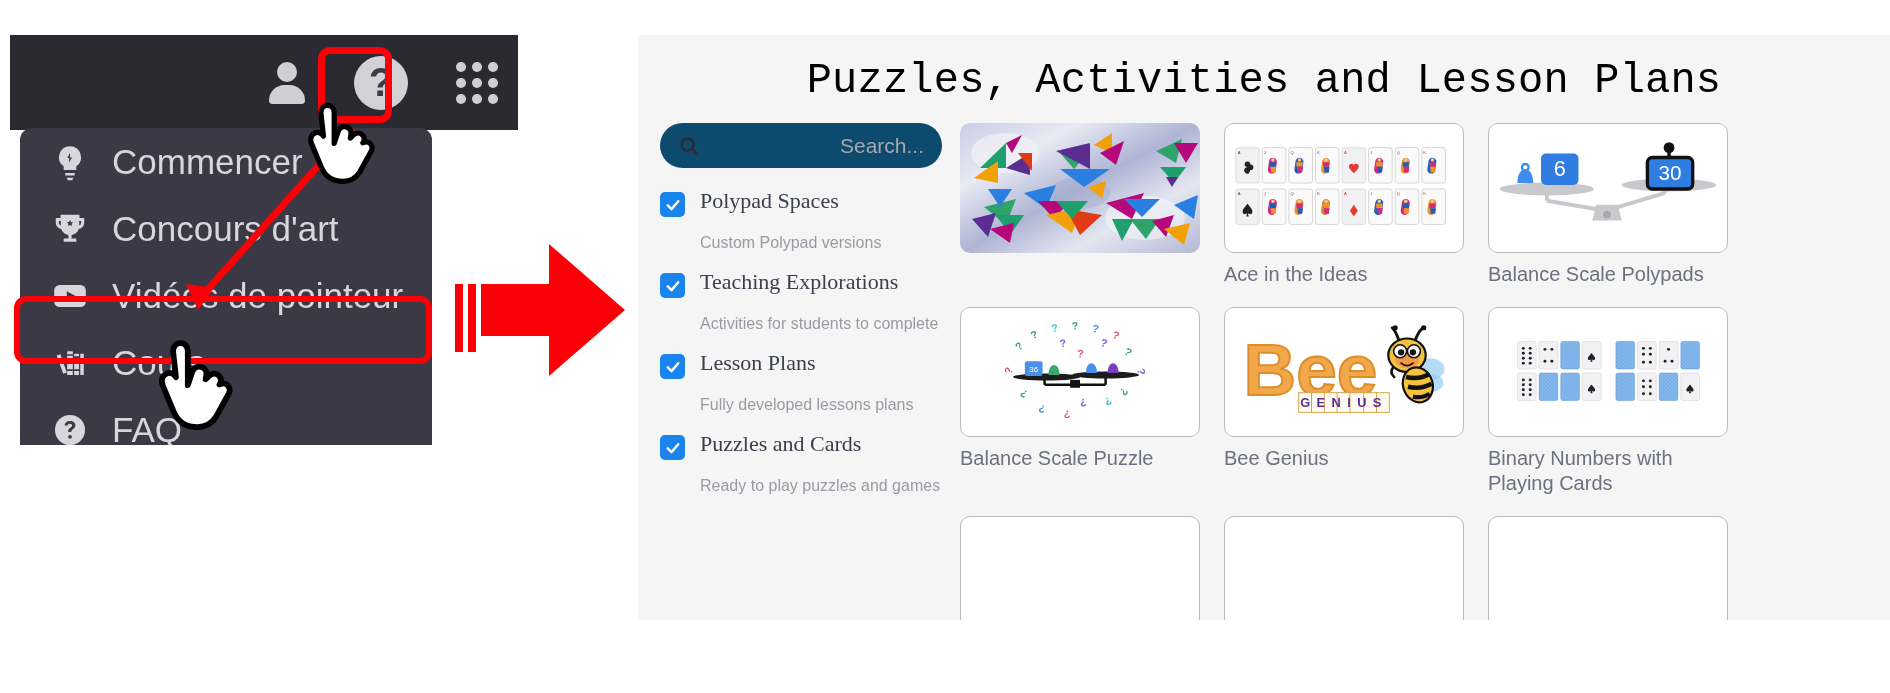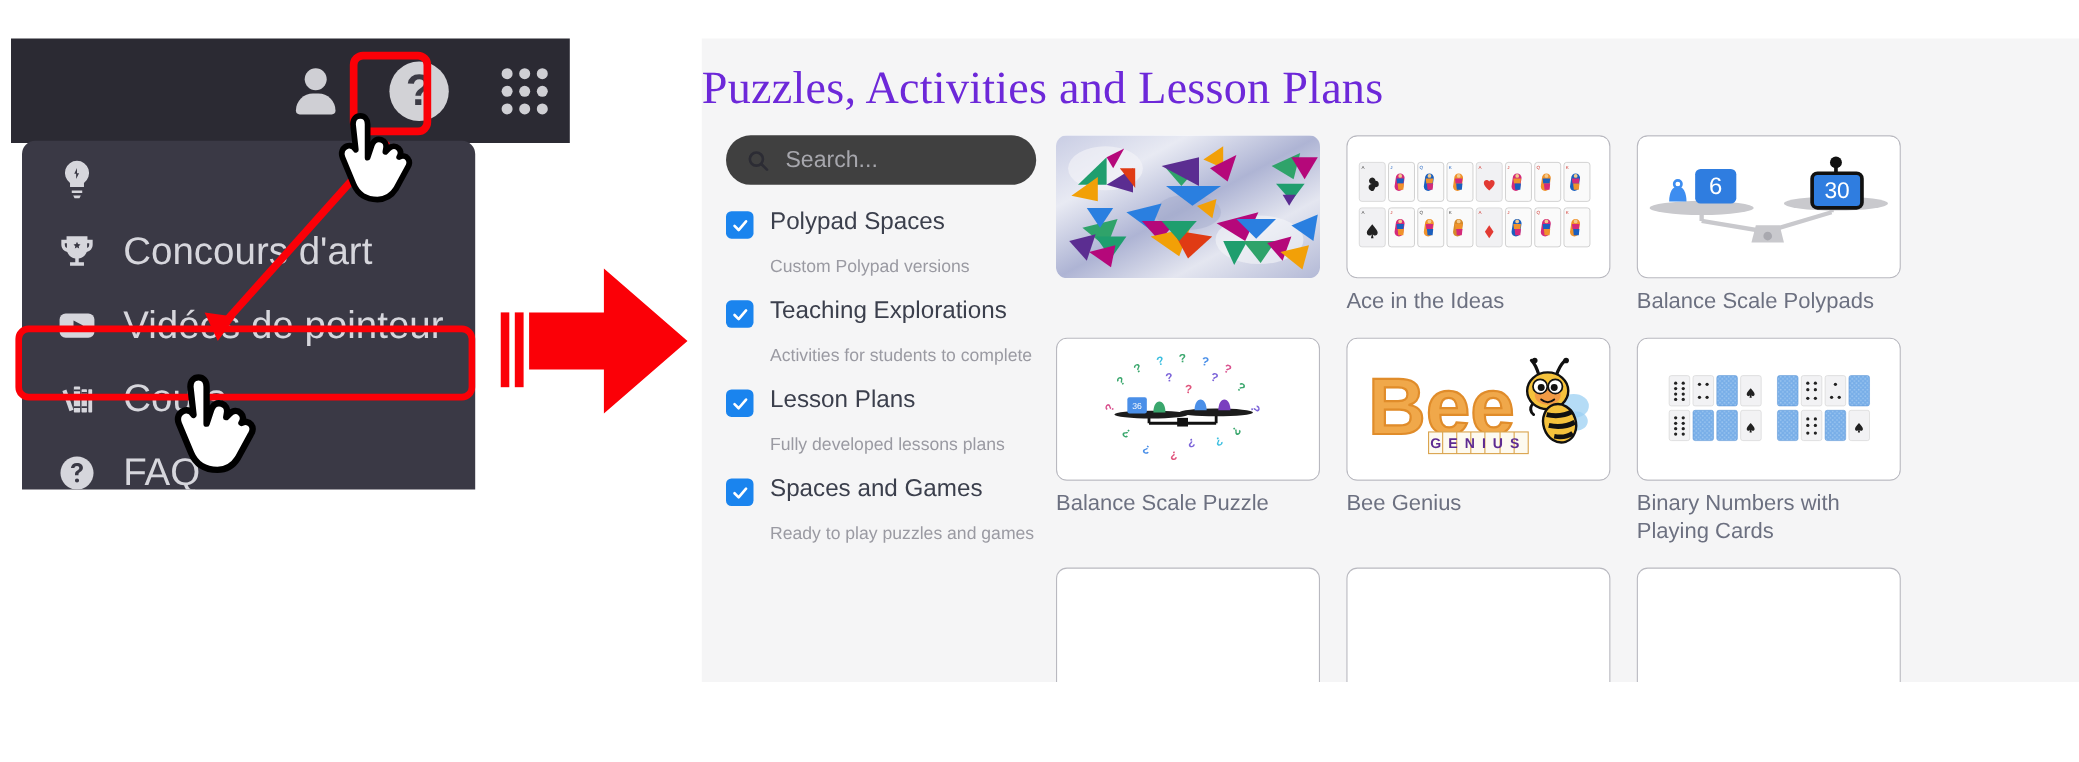--- a/index.html
+++ b/index.html
@@ -89,45 +89,45 @@
   .big-arrow { position: absolute; left: 455px; top: 232px; width: 210px; height: 155px; z-index: 4; }
 
   
   .panel {
     position: absolute; left: 638px; top: 35px;
     width: 1252px; height: 585px;
     background: #f5f5f6;
     overflow: hidden;
   }
   .panel-title {
-    text-align: left; padding-top: 22px;
-    font-family: Liberation Serif, serif;
-    font-size: 42px; color: #6d28d9; letter-spacing: .2px;
+    text-align: center; padding-top: 22px;
+    font-family: Liberation Mono, monospace;
+    font-size: 42px; color: #000000; letter-spacing: .2px;
   }
   .panel-body { display: flex; padding: 18px 0 0 0; }
 
   .filters { width: 320px; flex: 0 0 320px; padding-left: 22px; }
   .search-box {
     display: flex; align-items: center; gap: 14px;
-    height: 45px; background: #404040; border-radius: 24px;
-    padding: 0 18px; width: 282px;
+    height: 45px; background: #0c4a6e; border-radius: 24px;
+    padding: 0 18px; width: 282px; justify-content: space-between;
   }
   .search-box .sicon { width: 22px; height: 22px; flex: 0 0 22px; }
   .search-box .sicon svg { width: 22px; height: 22px; stroke: #2c2c34; fill: none; stroke-width: 2.6; }
   .search-box .splaceholder { color: #a7a7ad; font-size: 21px; }
 
   .filter-list { margin-top: 20px; }
   .filter-item { display: flex; gap: 15px; margin-bottom: 15px; }
   .cbx {
     width: 25px; height: 25px; flex: 0 0 25px; margin-top: 4px;
     background: #1a84ee; border-radius: 5px;
     display: flex; align-items: center; justify-content: center;
   }
   .cbx svg { width: 18px; height: 18px; stroke: #fff; fill: none; stroke-width: 3.2; stroke-linecap: round; stroke-linejoin: round; }
-  .filter-text .ft-label { font-size: 22px; color: #3b3f4c; line-height: 26px; }
+  .filter-text .ft-label { font-size: 22px; color: #3b3f4c; line-height: 26px; font-family: Liberation Serif, serif; }
   .filter-text .ft-desc { font-size: 16px; color: #9a9aa2; line-height: 22px; margin-top: 18px; }
 
   .cards {
     flex: 1; display: grid;
     grid-template-columns: repeat(3, 240px);
     column-gap: 24px; row-gap: 20px;
     padding-left: 2px;
   }
   .card { width: 240px; }
   .card-thumb {
@@ -171,20 +171,21 @@
 
   <div class="dropdown">
 
     <div class="menu-item">
       <span class="mi-icon">
         <svg viewBox="0 0 24 24">
             <path d="M12 2a7 7 0 0 0-4 12.7V17h8v-2.3A7 7 0 0 0 12 2zm-3 17h6v1.5H9zm.8 3h4.4l-.8 1.5h-2.8z"></path>
             <path d="M12 6.2l-1.6 3.2h1.1v3.1l1.7-3.3h-1.2z" fill="#3a3945"></path>
           </svg>
       </span>
+      <span>Commencer</span>
     </div>
 
     <div class="menu-item">
       <span class="mi-icon">
         <svg viewBox="0 0 24 24">
             <path d="M6 3h12v2h3v3a4 4 0 0 1-3.4 4A6 6 0 0 1 13 15.8V18h3v2H8v-2h3v-2.2A6 6 0 0 1 6.4 12 4 4 0 0 1 3 8V5h3zM5 7v1a2 2 0 0 0 1.2 1.8V7zm14 0h-1.2v2.8A2 2 0 0 0 19 8zm-7-1.6l.8 1.7 1.8.2-1.4 1.3.4 1.8-1.6-1-1.6 1 .4-1.8L9.4 7.3l1.8-.2z" fill="#3a3945"></path>
             <path d="M6 3h12v2h3v3a4 4 0 0 1-3.4 4A6 6 0 0 1 13 15.8V18h3v2H8v-2h3v-2.2A6 6 0 0 1 6.4 12 4 4 0 0 1 3 8V5h3zM5 7v1a2 2 0 0 0 1.2 1.8V7zm14 0h-1.2v2.8A2 2 0 0 0 19 8z"></path>
             <path d="M12 6.2l.6 1.3 1.4.2-1 1 .25 1.4L12 9.4l-1.25.7.25-1.4-1-1 1.4-.2z" fill="#3a3945"></path>
           </svg>
       </span>
@@ -302,21 +303,21 @@
             </span>
           </div>
 
           <div class="filter-item">
             <span class="cbx">
               <svg viewBox="0 0 24 24">
                   <polyline points="5,12.5 10,17.5 19,7"></polyline>
                 </svg>
             </span>
             <span class="filter-text">
-              <span class="ft-label" style="display:block">Spaces and Games</span>
+              <span class="ft-label" style="display:block">Puzzles and Cards</span>
               <span class="ft-desc" style="display:block">Ready to play puzzles and games</span>
             </span>
           </div>
 
 
         </div>
       </div>
 
       <div class="cards">
 

